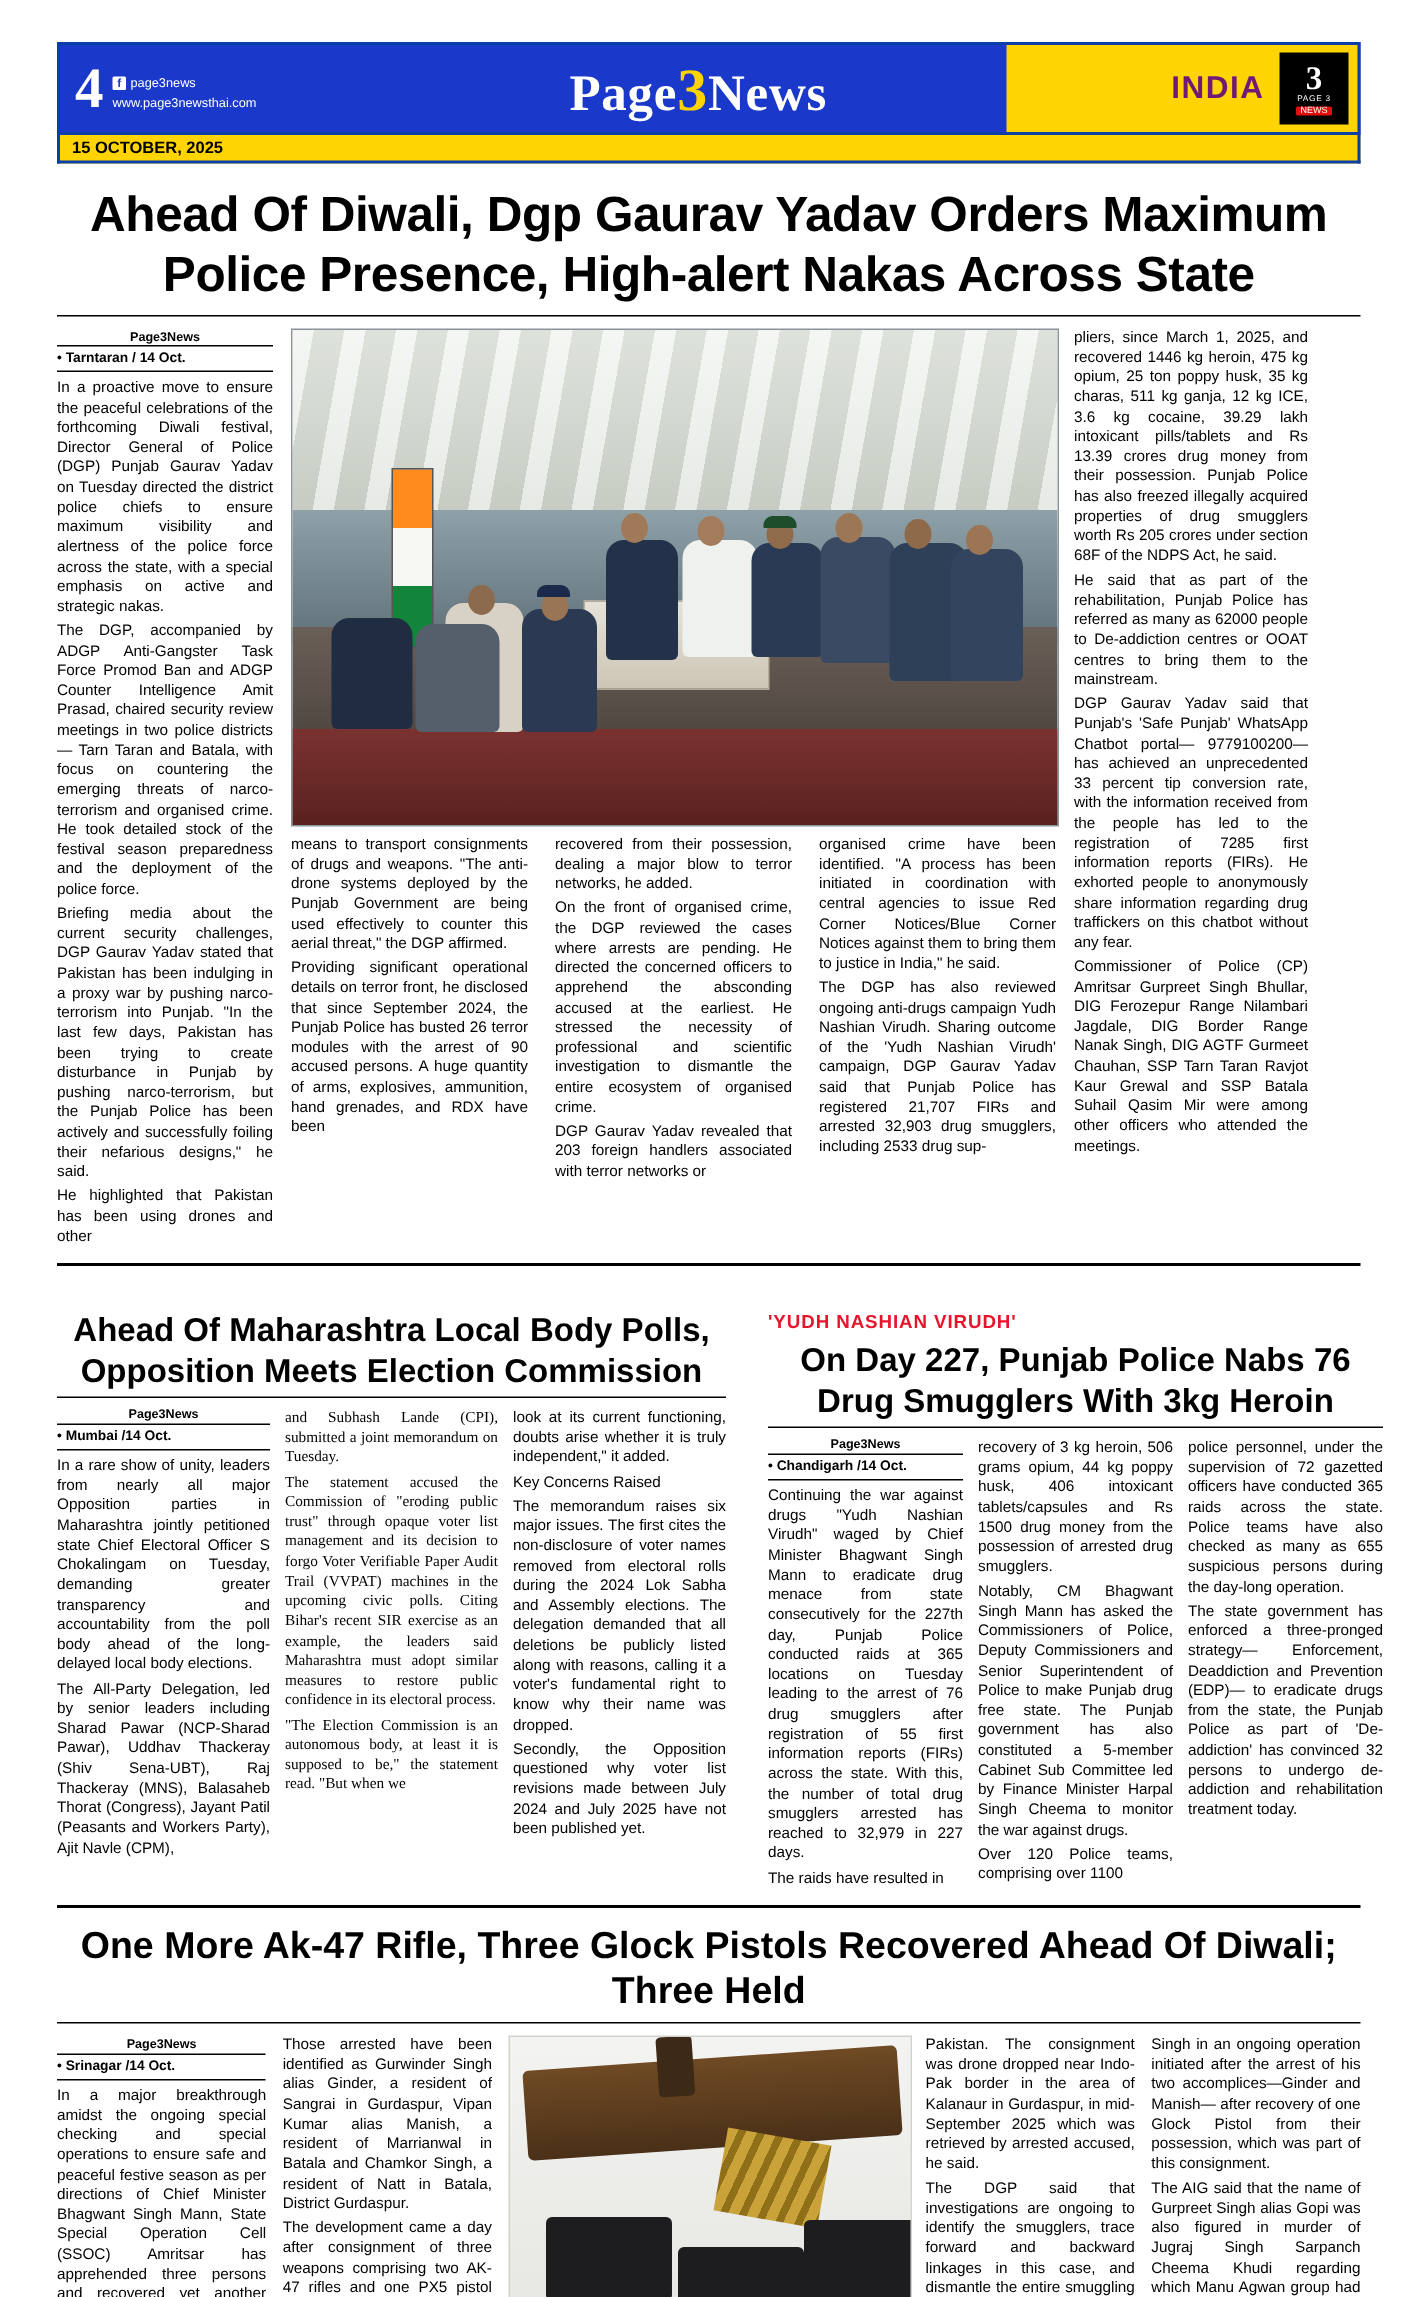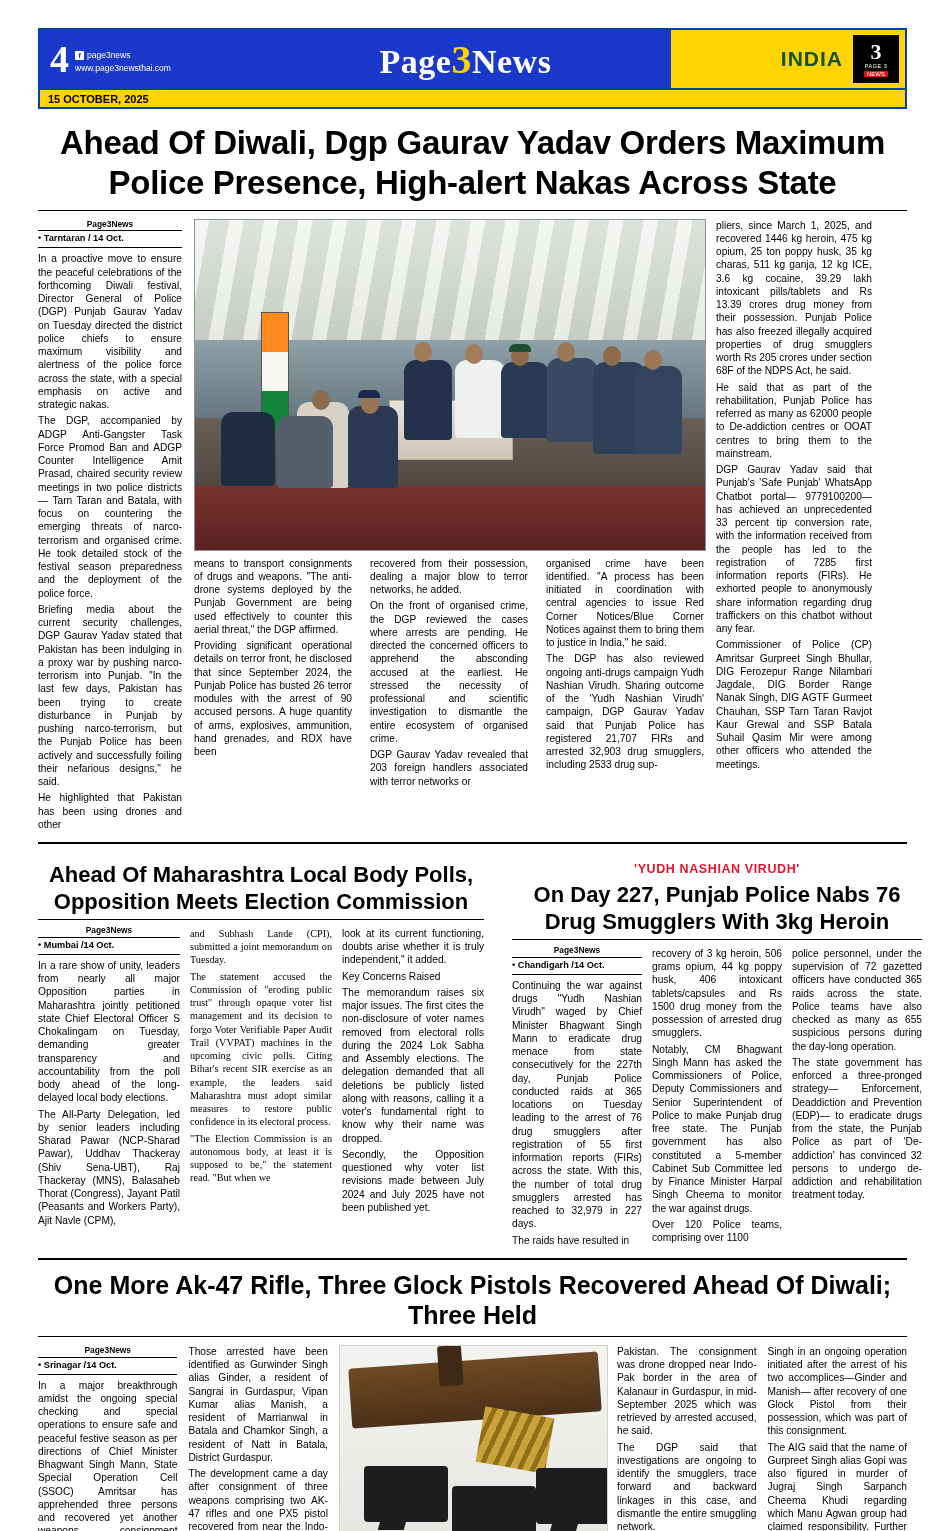--- a/index.html
+++ b/index.html
@@ -80,21 +80,21 @@
     display:flex;
     align-items:center;
     justify-content:flex-end;
     gap:10px;
     padding-right:6px;
     position:relative;
   }
   .mh-india{
     font-size:21px;
     font-weight:bold;
-    color:#14532d;
+    color:#701a75;
     letter-spacing:1px;
     font-family:"Liberation Sans", sans-serif;
   }
   .mh-logo{
     width:46px;height:48px;
     background:#000;
     color:#fff;
     display:flex;flex-direction:column;
     align-items:center;justify-content:center;
     line-height:1;
@@ -226,38 +226,37 @@
   
   .hl-sec{
     text-align:center;
     font-weight:bold;
     font-size:22px;
     line-height:1.2;
     font-family:"Liberation Sans", sans-serif;
     margin:6px 0 4px 0;
   }
   .kicker{
-    text-align:center;
     color:#e8142b;
     font-weight:bold;
     font-size:12.5px;
     letter-spacing:.6px;
     margin:6px 0 2px 0;
   }
   .hl-wide{
     text-align:center;
     font-weight:bold;
     font-size:25px;
     line-height:1.2;
     margin:10px 38px 4px 38px;
   }
 
   
   .band2{
-    margin:12px 38px 0 38px;
+    margin:24px 38px 0 38px;
     display:flex;
     gap:14px;
     align-items:flex-start;
   }
   .band2-left{width:452px;}
   .band2-right{width:415px;}
   .vdiv{
     width:1px;background:#000;align-self:stretch;
   }
   .cols3{display:flex;gap:10px;justify-content:space-between;}

